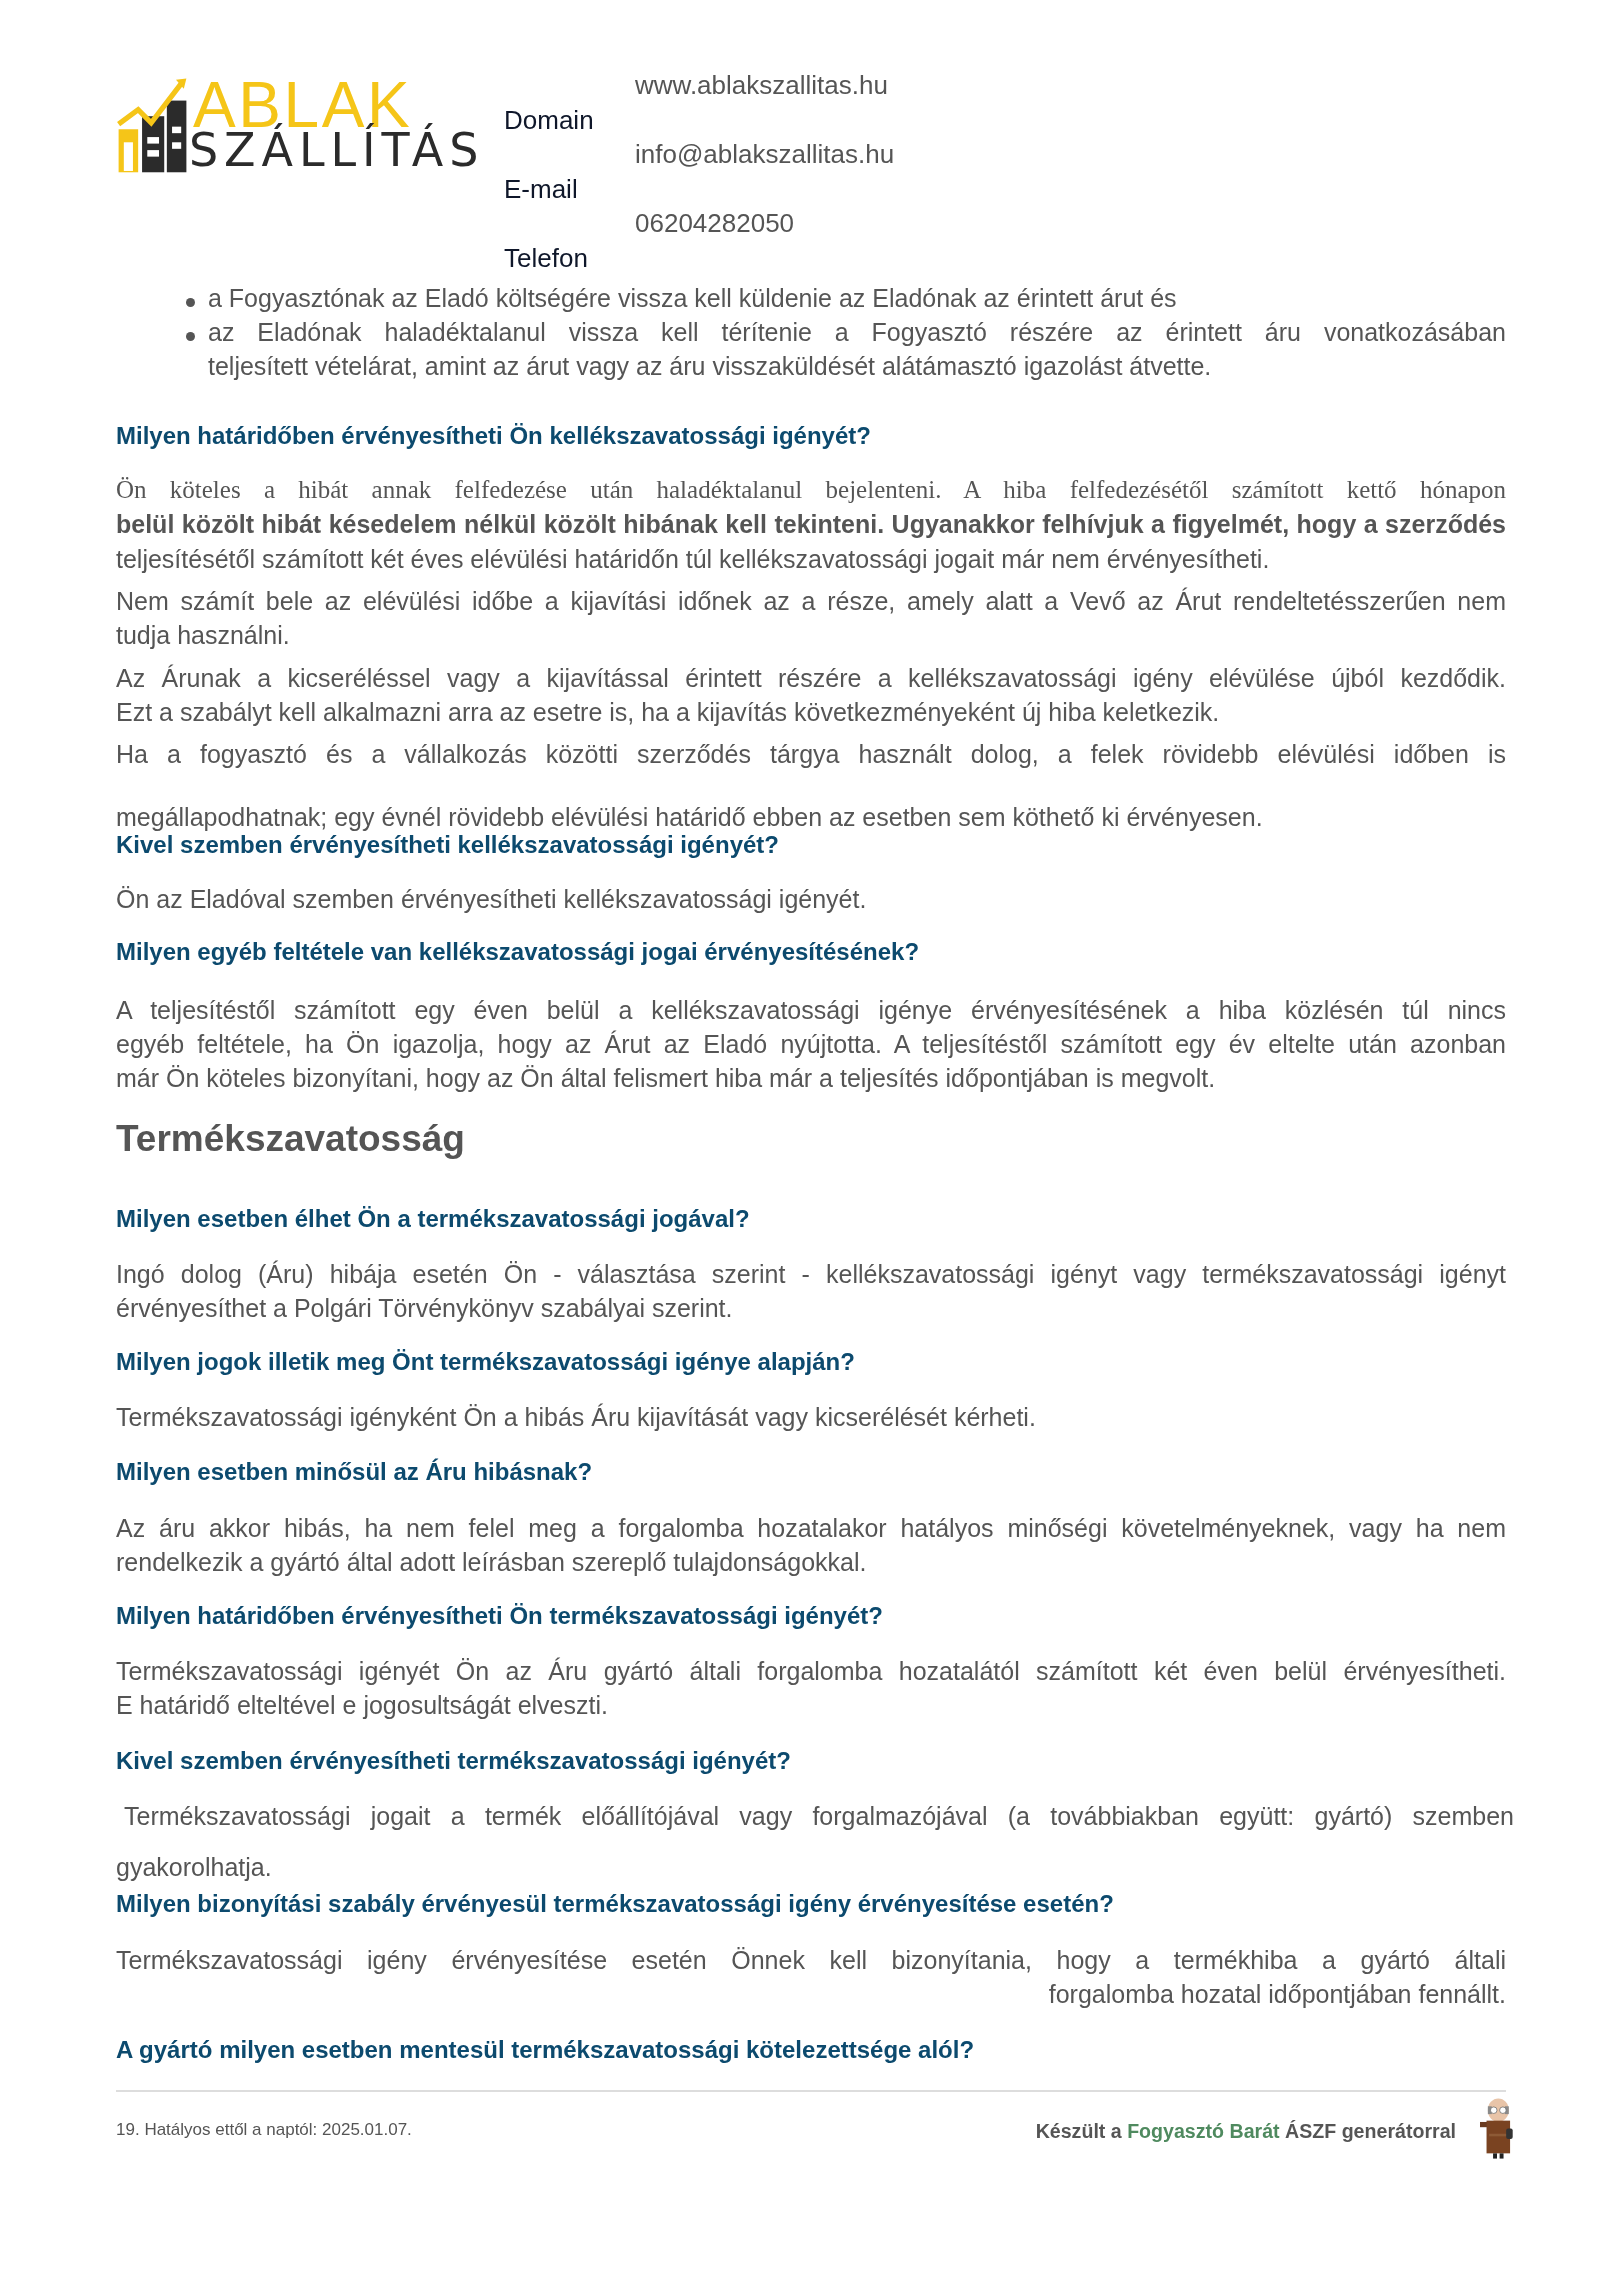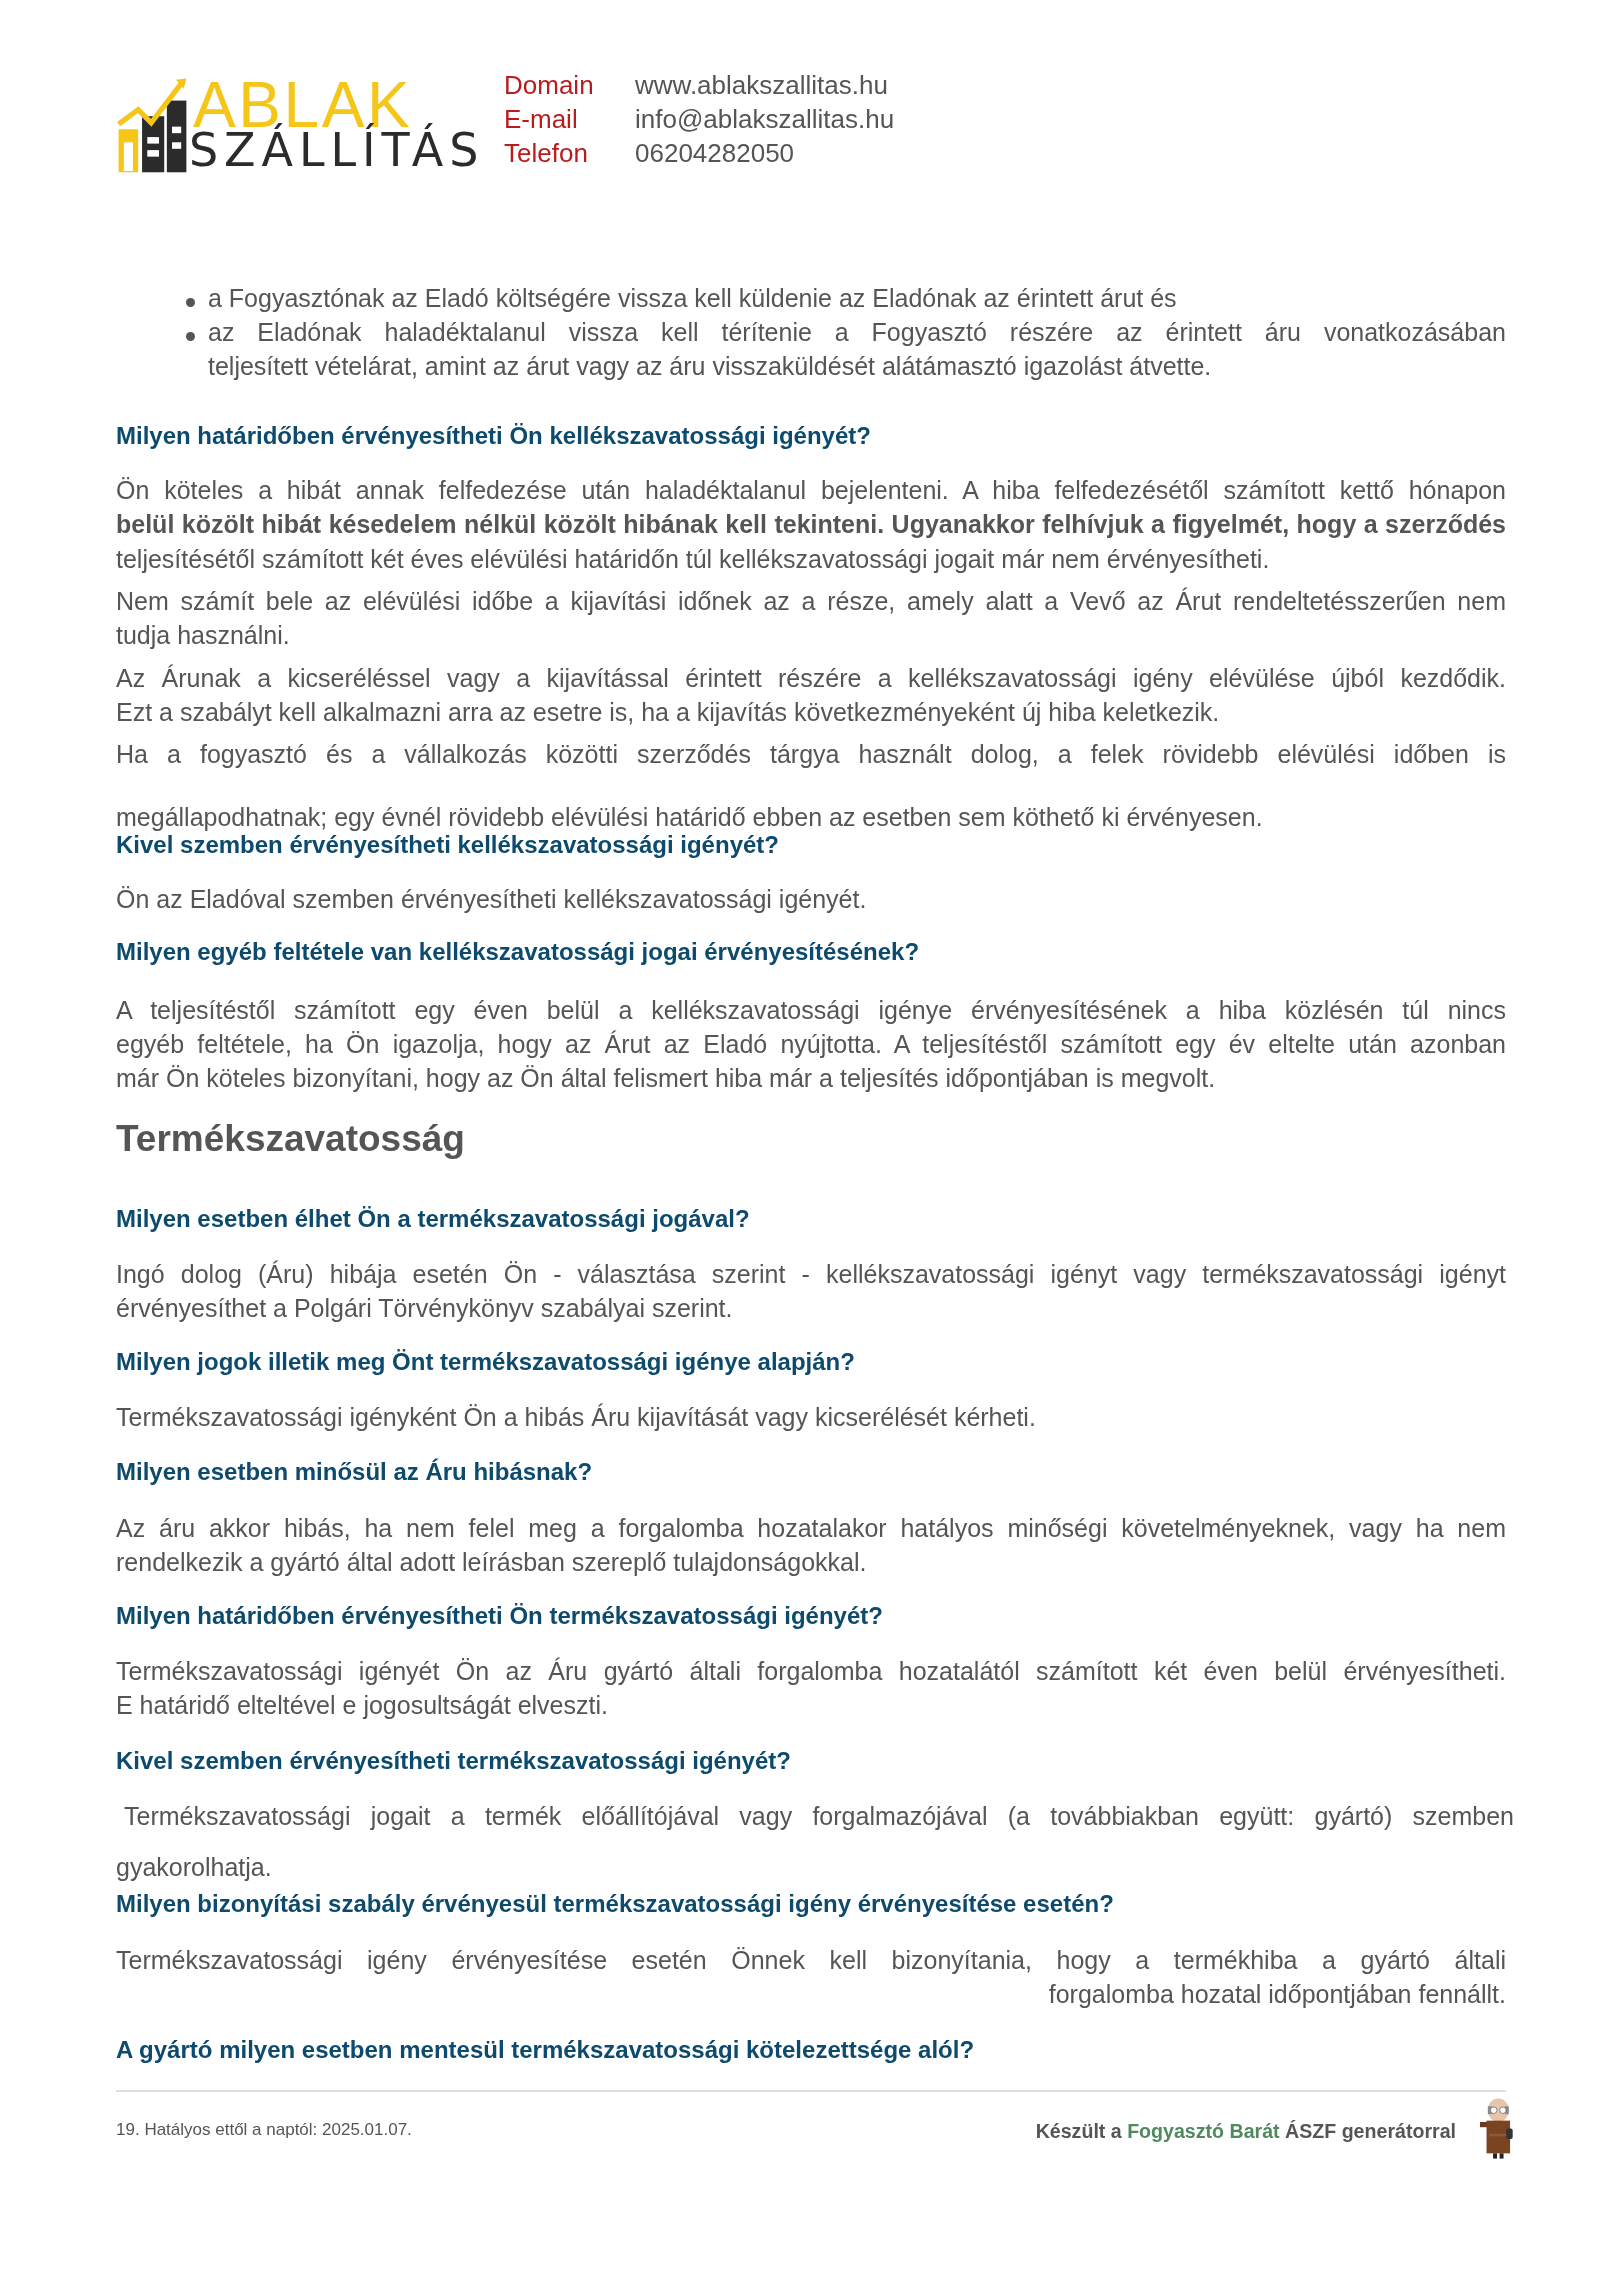--- a/index.html
+++ b/index.html
@@ -8,21 +8,21 @@
   .abs { position:absolute; }
 
   
   .logo { left:116px; top:77px; width:334px; height:98px; }
   .logo-text-top { position:absolute; left:77px; top:-3.9px; font-size:64px; font-weight:400; color:#f5c518;
                    letter-spacing:2.6px; line-height:1; font-family:"Liberation Sans", sans-serif; }
   .logo-text-bottom { position:absolute; left:73px; top:50px; font-size:46px; color:#2b2b2b;
                       letter-spacing:5.9px; line-height:1; font-family:"DejaVu Sans", sans-serif; }
   .contact { left:504px; top:68px; font-size:26px; line-height:34px; }
   .contact-row { display:flex; white-space:nowrap; }
-  .contact-label { width:131px; color:#b91c1c; }
+  .contact-label { width:131px; color:#0f172a;margin-top:35px; }
   .contact-value { color:#555555; }
 
   
   .line { position:absolute; left:116px; width:1390px; font-size:25px; line-height:34px;
           white-space:nowrap; color:#555555; }
   .just { text-align:justify; text-align-last:justify; }
   .bullet-line { left:208px; width:1298px; }
   .bullet-dot { position:absolute; left:186px; width:9.2px; height:9.2px; border-radius:50%; background:#555555; }
   .q { position:absolute; left:116px; font-size:24px; font-weight:700; line-height:34px; white-space:nowrap; color:#0c4a6e; }
   .section-title { position:absolute; left:116px; font-size:37px; font-weight:700; line-height:46px; color:#555555; white-space:nowrap; }
@@ -69,21 +69,21 @@
   </div>
 </div>
 
 <div class="bullet-dot" style="top:298px;"></div>
 <div class="line bullet-line" style="top:281px;">a Fogyasztónak az Eladó költségére vissza kell küldenie az Eladónak az érintett árut és</div>
 <div class="bullet-dot" style="top:332px;"></div>
 <div class="line bullet-line just" style="top:315px;">az Eladónak haladéktalanul vissza kell térítenie a Fogyasztó részére az érintett áru vonatkozásában</div>
 <div class="line bullet-line" style="top:349px;">teljesített vételárat, amint az árut vagy az áru visszaküldését alátámasztó igazolást átvette.</div>
 
 <div class="q" style="top:419px;">Milyen határidőben érvényesítheti Ön kellékszavatossági igényét?</div>
-<div class="line just" style="top:473px;">Ön köteles a hibát annak felfedezése után haladéktalanul bejelenteni. A hiba felfedezésétől számított kettő hónapon</div>
+<div class="line just" style="top:473px;font-family:Liberation Serif, serif;">Ön köteles a hibát annak felfedezése után haladéktalanul bejelenteni. A hiba felfedezésétől számított kettő hónapon</div>
 <div class="line just" style="top:507px;font-weight:bold;">belül közölt hibát késedelem nélkül közölt hibának kell tekinteni. Ugyanakkor felhívjuk a figyelmét, hogy a szerződés</div>
 <div class="line" style="top:542px;">teljesítésétől számított két éves elévülési határidőn túl kellékszavatossági jogait már nem érvényesítheti.</div>
 
 <div class="line just" style="top:584px;">Nem számít bele az elévülési időbe a kijavítási időnek az a része, amely alatt a Vevő az Árut rendeltetésszerűen nem</div>
 <div class="line" style="top:618px;">tudja használni.</div>
 
 <div class="line just" style="top:661px;">Az Árunak a kicseréléssel vagy a kijavítással érintett részére a kellékszavatossági igény elévülése újból kezdődik.</div>
 <div class="line" style="top:695px;">Ezt a szabályt kell alkalmazni arra az esetre is, ha a kijavítás következményeként új hiba keletkezik.</div>
 
 <div class="line just" style="top:737px;">Ha a fogyasztó és a vállalkozás közötti szerződés tárgya használt dolog, a felek rövidebb elévülési időben is</div>

